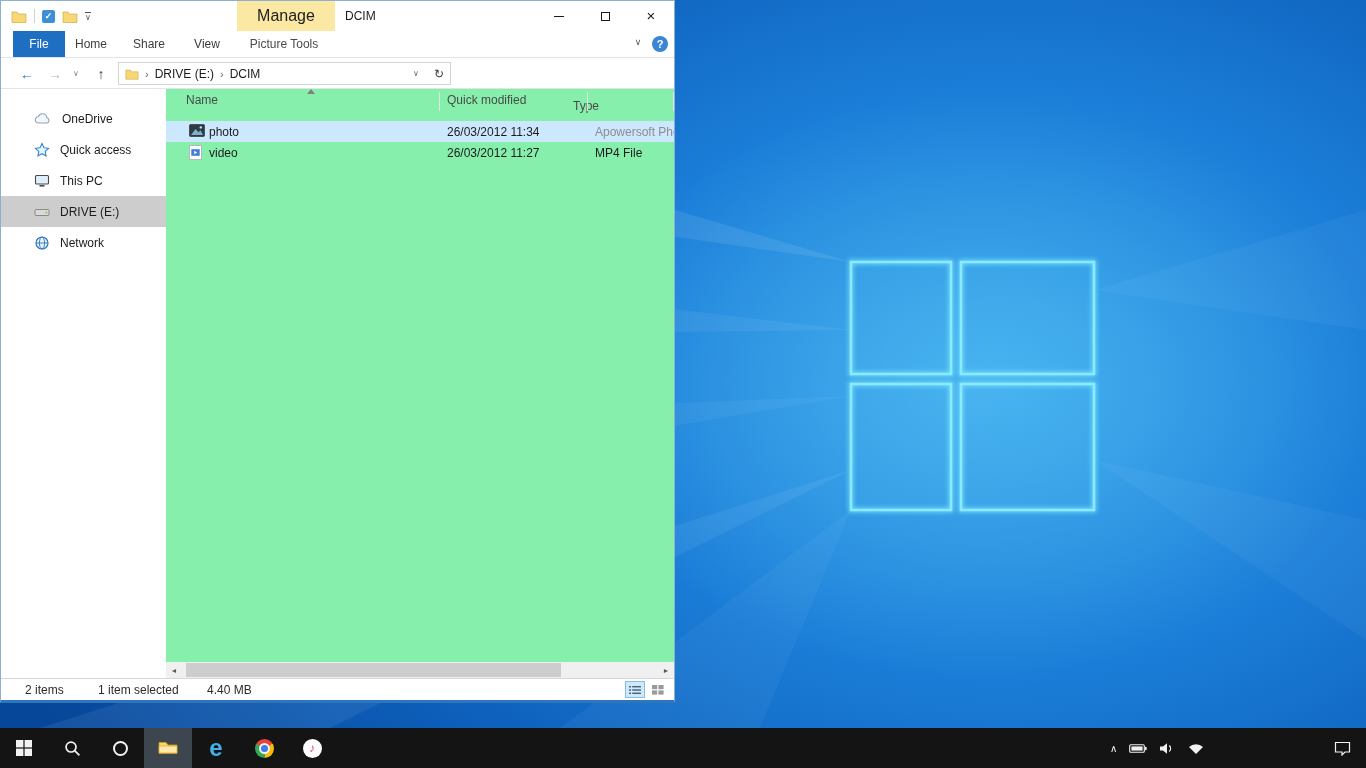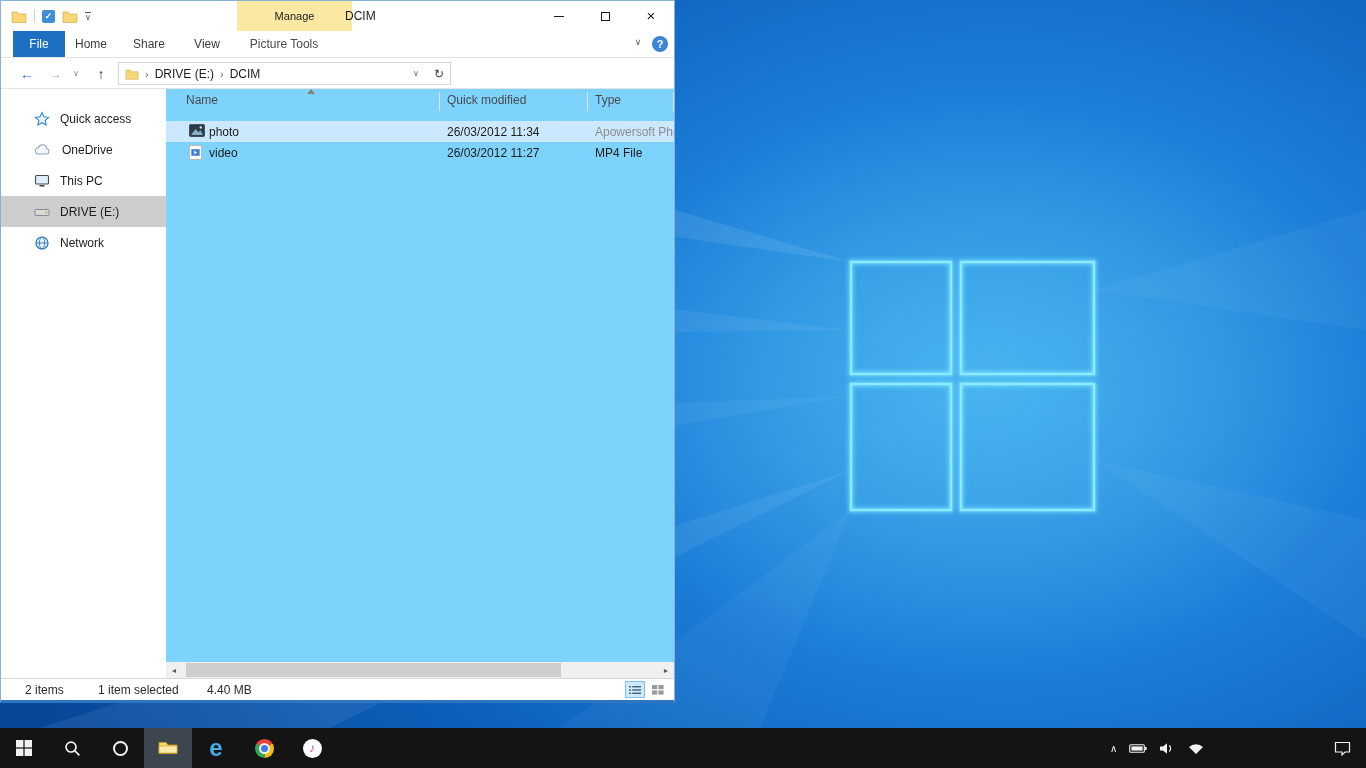--- a/index.html
+++ b/index.html
@@ -17,22 +17,22 @@
   .window { position:absolute; left:0; top:0; width:675px; height:703px; background:#fff;
             border:1px solid #8ab1d4; border-bottom:3px solid #2e75c0; }
 
   .titlebar { position:absolute; left:0; top:0; right:0; height:30px; background:#fff; }
   .qat { position:absolute; left:10px; top:0; height:30px; display:flex; align-items:center; gap:7px; }
   .qat-sep { width:1px; height:14px; background:#d0d0d0; }
   .check-ic { width:13px; height:13px; background:#3f8fd6; border-radius:2px; color:#fff;
               font-size:9px; line-height:13px; text-align:center; font-weight:bold; }
   .qat-dd { font-size:8px; color:#555; border-top:1px solid #555; padding-top:1px; line-height:7px; }
 
-  .manage-tab { position:absolute; left:236px; top:0; width:115px; height:30px; background:#fbe8a2;
-                display:flex; align-items:center; justify-content:center; font-size:11px; color:#222; }
+  .manage-tab { position:absolute; left:236px; top:0; width:98px; height:30px; background:#fbe8a2;
+                display:flex; align-items:center; justify-content:center; font-size:16px; color:#222; }
   .win-title { position:absolute; left:344px; top:0; height:30px; line-height:30px; font-size:12px; color:#1c1c1c; }
   .captions { position:absolute; right:0; top:0; height:30px; display:flex; }
   .cap-btn { width:46px; height:30px; display:flex; align-items:center; justify-content:center; }
   .min-glyph { width:10px; height:1px; background:#1a1a1a; display:block; }
   .max-glyph { width:9px; height:9px; border:1px solid #1a1a1a; display:block; }
   .close-glyph { font-size:15px; color:#1a1a1a; line-height:30px; }
 
   .ribbonrow { position:absolute; left:0; top:30px; right:0; height:27px; background:#fff;
                border-bottom:1px solid #e4e4e4; font-size:12px; color:#3c3c3c; }
   .rtab { position:absolute; top:0; height:26px; display:flex; align-items:center; justify-content:center; }
@@ -65,23 +65,23 @@
   .search-box input { flex:1; border:0; outline:none; font-size:12px; padding-left:7px; color:#333;
                       font-family:"Liberation Sans", sans-serif; background:transparent; }
   .search-box input::placeholder { color:#9a9a9a; }
   .search-ic { width:20px; display:flex; justify-content:center; }
 
   .navpane { position:absolute; left:0; top:88px; width:165px; bottom:22px; background:#fff; padding-top:14px; }
   .nav-item { height:31px; display:flex; align-items:center; gap:10px; padding-left:33px;
               font-size:12px; color:#1c1c1c; }
   .nav-item.selected { background:#cdcdcd; }
 
-  .filearea { position:absolute; left:165px; top:88px; right:0; bottom:38px; background:#7dd3fc; overflow:hidden; }
+  .filearea { position:absolute; left:165px; top:88px; right:0; bottom:38px; background:#86efac; overflow:hidden; }
   .hdr { position:absolute; top:4px; font-size:12px; color:#4a4a4a; white-space:nowrap; }
-  .h-name { left:20px; } .h-date { left:281px; } .h-type { left:429px; }
+  .h-name { left:20px; } .h-date { left:281px; } .h-type { left:407px;margin-top:6px; }
   .col-sep { position:absolute; top:3px; height:19px; width:1px; background:#e3e3e3; }
   .sep1 { left:273px; } .sep2 { left:421px; } .sep3 { left:507px; }
   .sort-caret { position:absolute; left:141px; top:0; width:0; height:0;
                 border:4px solid transparent; border-bottom:5px solid #808080; border-top:0; }
   .frow { position:absolute; left:0; right:0; height:21px; font-size:12px; color:#1c1c1c; }
   .frow.selected { background:#cce8ff;padding-left:47px; }
   .r0 { top:32px; } .r1 { top:53px; }
   .ficon { position:absolute; left:23px; top:3px; }
   .fname { position:absolute; left:43px; top:4px; }
   .fdate { position:absolute; left:281px; top:4px;text-align:right; }
@@ -214,30 +214,30 @@
       <span class="crumb-chev">›</span>
       <span>DCIM</span>
       <span class="addr-dd">∨</span>
       <span class="addr-refresh">↻</span>
     </div>
 
   </div>
 
   <div class="navpane">
     <div class="nav-item">
+      <svg width="18" height="12" viewBox="0 0 20 12">
+        <path d="M5 10.5a3.6 3.6 0 010-7.2A4.8 4.8 0 0114.3 4.6 3 3 0 0114 10.5z" fill="#f2f7fb" stroke="#90a4b8" stroke-width="1.2"></path>
+      </svg>
+      <span>OneDrive</span>
+    </div>
+    <div class="nav-item">
       <svg width="16" height="16" viewBox="0 0 16 16">
         <path d="M8 1.5l2 4.2 4.6.6-3.4 3.1.9 4.5L8 11.7l-4.1 2.2.9-4.5L1.4 6.3 6 5.7z" fill="#eaf4fc" stroke="#2f86d0" stroke-width="1.1"></path>
       </svg>
       <span>Quick access</span>
-    </div>
-    <div class="nav-item">
-      <svg width="18" height="12" viewBox="0 0 20 12">
-        <path d="M5 10.5a3.6 3.6 0 010-7.2A4.8 4.8 0 0114.3 4.6 3 3 0 0114 10.5z" fill="#f2f7fb" stroke="#90a4b8" stroke-width="1.2"></path>
-      </svg>
-      <span>OneDrive</span>
     </div>
     <div class="nav-item">
       <svg width="16" height="14" viewBox="0 0 16 14">
         <rect x="1.5" y="1.5" width="13" height="8.5" rx="1" fill="#dfeefb" stroke="#4a4a4a" stroke-width="1.1"></rect>
         <rect x="5.5" y="11" width="5" height="1.6" fill="#4a4a4a"></rect>
       </svg>
       <span>This PC</span>
     </div>
     <div class="nav-item selected">
       <svg width="16" height="14" viewBox="0 0 16 14">

